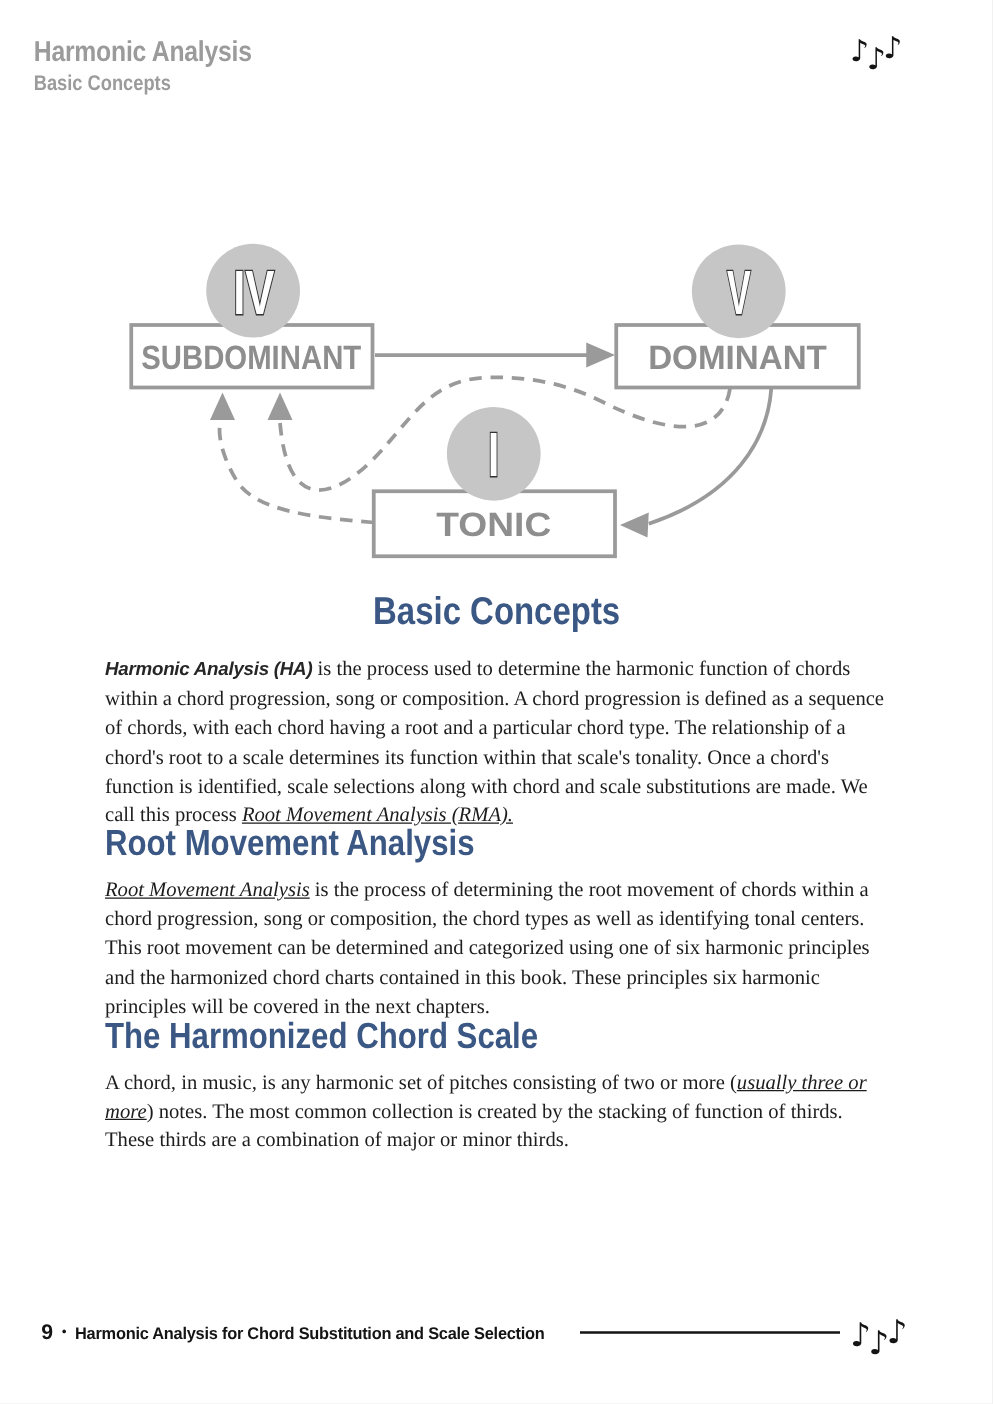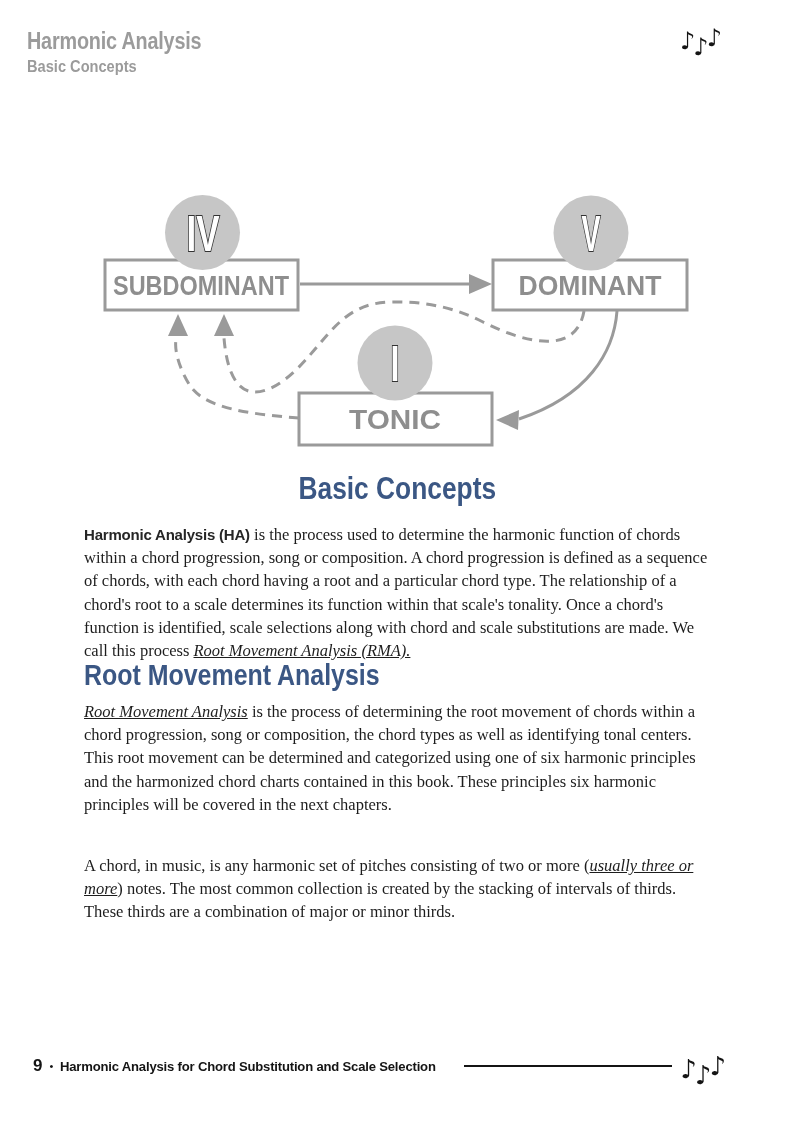--- a/index.html
+++ b/index.html
@@ -52,21 +52,21 @@
     color:#3b5784;white-space:nowrap;
   }
   .para{
     position:absolute;left:84px;width:628px;
     font-size:16.5px;line-height:23.2px;color:#1d1d1d;
   }
   .run-normal{font-style:normal;}
   .run-italic{font-style:italic;text-decoration:underline;}
   .run-bold-sans{
     font-family:"Liberation Sans",sans-serif;font-weight:700;font-size:15px;
-    letter-spacing:-0.2px;color:#262626;
+    letter-spacing:-0.2px;color:#262626;font-style:italic;
   }
   
   .footer-row{
     position:absolute;left:33px;right:70px;top:1050px;height:32px;
     display:flex;align-items:center;
     font-family:"Liberation Sans",sans-serif;color:#141414;
   }
   .pgnum{font-weight:700;font-size:17px;}
   .bullet{margin:0 7px;font-size:11px;color:#141414;}
   .ftext{font-weight:700;font-size:13.5px;letter-spacing:-0.2px;white-space:nowrap;
@@ -132,21 +132,24 @@
     <span class="sq">Basic Concepts</span>
   </div>
 
   <div class="para" style="top:523px;"><span class="run-bold-sans">Harmonic Analysis (HA)</span><span class="run-normal"> is the process used to determine the harmonic function of chords within a chord progression, song or composition. A chord progression is defined as a sequence of chords, with each chord having a root and a particular chord type. The relationship of a chord's root to a scale determines its function within that scale's tonality. Once a chord's function is identified, scale selections along with chord and scale substitutions are made. We call this process </span><span class="run-italic">Root Movement Analysis (RMA).</span></div>
 
   <div class="sec-h" style="top:659px;">
     <span class="sq">Root Movement Analysis</span>
   </div>
   <div class="para" style="top:700px;"><span class="run-italic">Root Movement Analysis</span><span class="run-normal"> is the process of determining the root movement of chords within a chord progression, song or composition, the chord types as well as identifying tonal centers. This root movement can be determined and categorized using one of six harmonic principles and the harmonized chord charts contained in this book. These principles six harmonic principles will be covered in the next chapters.</span></div>
 
-  <div class="para" style="top:854px;"><span class="run-normal">A chord, in music, is any harmonic set of pitches consisting of two or more (</span><span class="run-italic">usually three or more</span><span class="run-normal">) notes. The most common collection is created by the stacking of intervals of thirds. These thirds are a combination of major or minor thirds.</span></div>
+  <div class="sec-h" style="top:813px;">
+    <span class="sq">The Harmonized Chord Scale</span>
+  </div>
+  <div class="para" style="top:854px;"><span class="run-normal">A chord, in music, is any harmonic set of pitches consisting of two or more (</span><span class="run-italic">usually three or more</span><span class="run-normal">) notes. The most common collection is created by the stacking of function of thirds. These thirds are a combination of major or minor thirds.</span></div>
 
   <div class="footer-row">
     <span class="pgnum">9</span>
     <span class="bullet">•</span>
     <span class="ftext">Harmonic Analysis for Chord Substitution and Scale Selection</span>
     <span class="fline"></span>
     <span class="notes ftr-notes">
       <span class="n1">♪</span><span class="n2">♪</span><span class="n3">♪</span>
     </span>
   </div>

